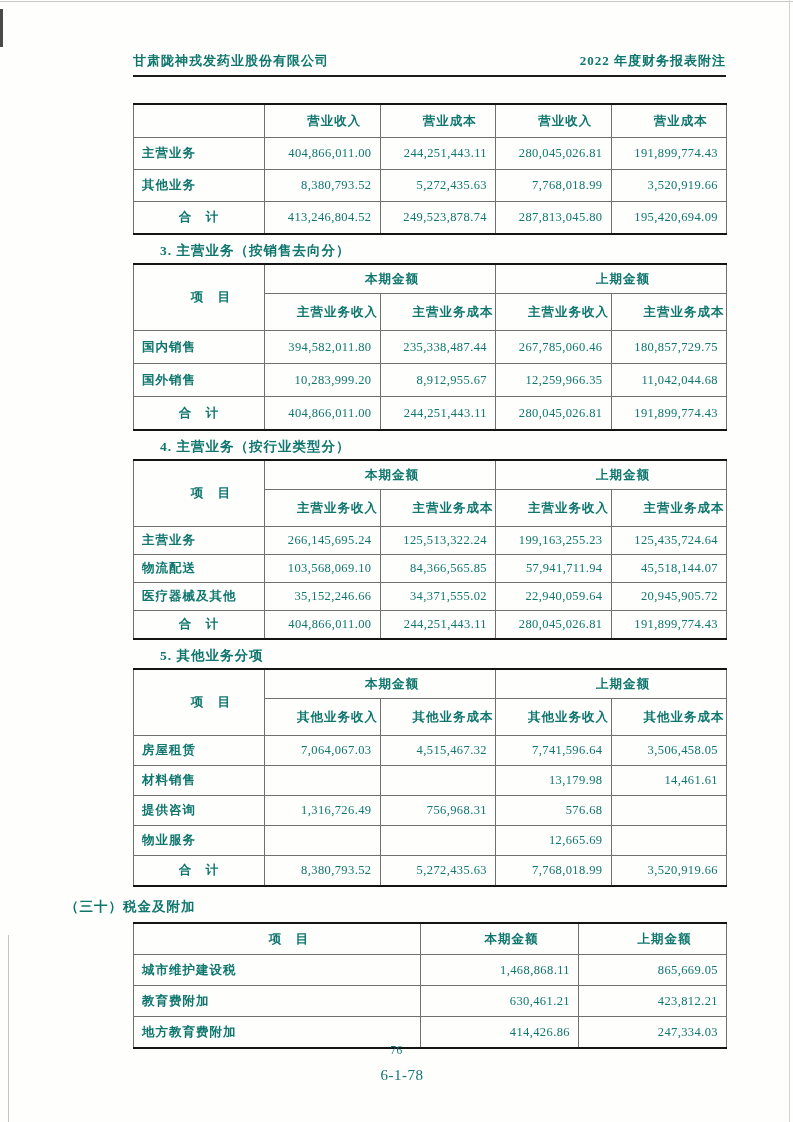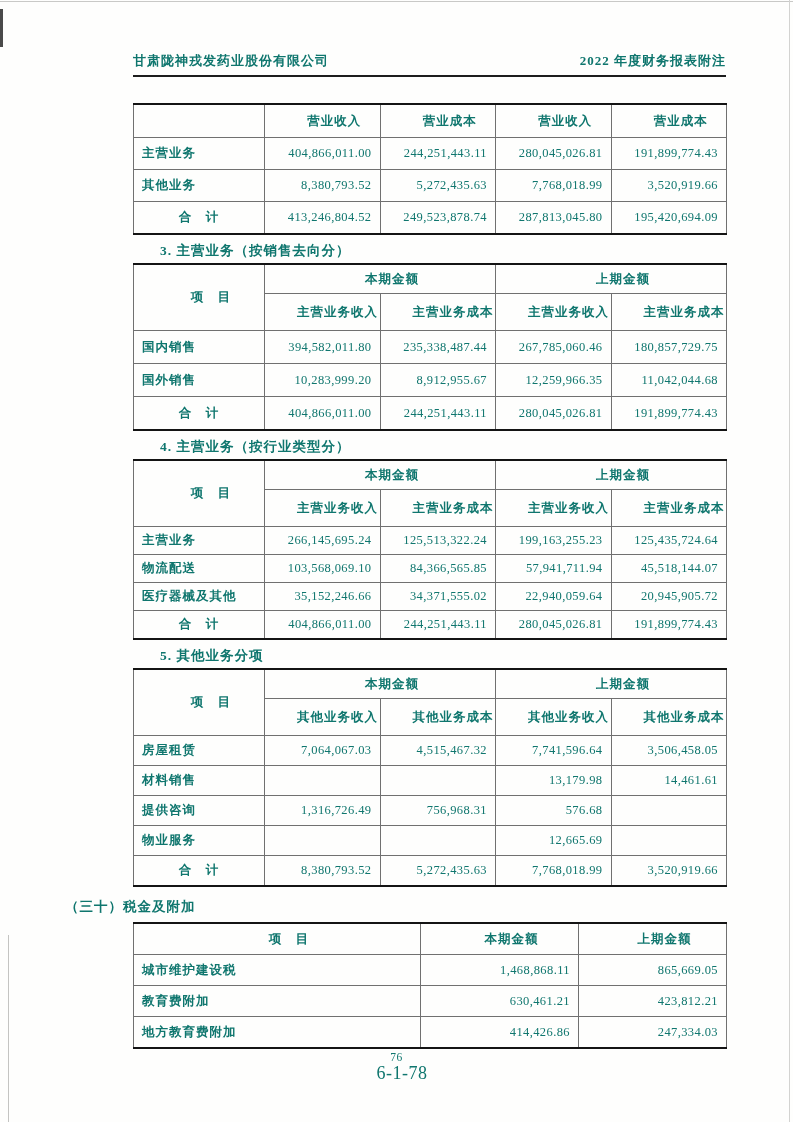--- a/index.html
+++ b/index.html
@@ -45,21 +45,21 @@
 
   col.c0{width:131px;}
   col.cn{width:115.5px;}
   col.w0{width:287px;}
   col.w1{width:158px;}
   col.w2{width:148px;}
 
   
   .doc-footer{position:absolute;left:0;bottom:0;width:100%;text-align:center;}
   .pg-num{font-size:11.5px;letter-spacing:0.5px;}
-  .pg-code{font-size:18px;margin-top:0;margin-bottom:38px;letter-spacing:0.5px;padding-left:11px;}
+  .pg-code{font-size:15px;margin-top:11px;margin-bottom:38px;letter-spacing:0.5px;padding-left:11px;}
 </style>
 </head>
 <body>
 
 <div class="page">
   <div class="edge-top"></div>
   <div class="edge-right"></div>
   <div class="edge-left"></div>
   <div class="corner-mark"></div>
 

